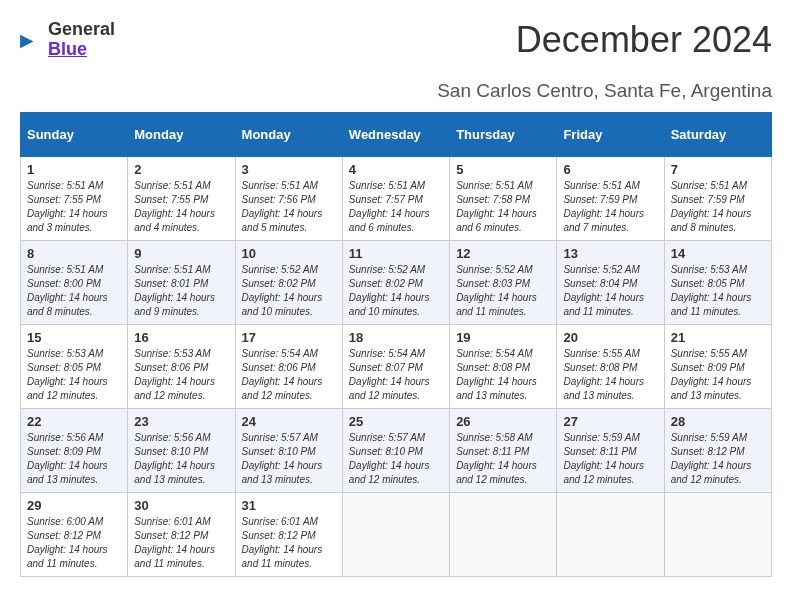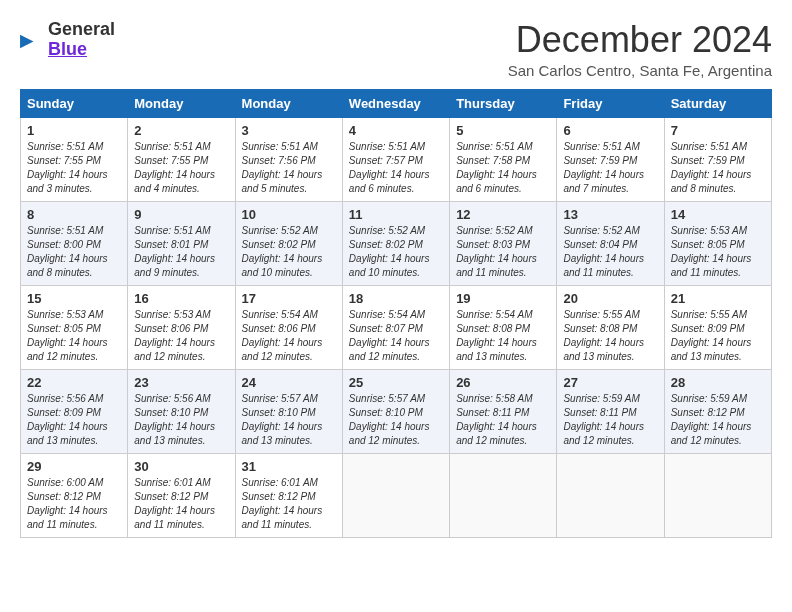--- a/index.html
+++ b/index.html
@@ -41,34 +41,34 @@
     .title-section {
       text-align: right;
     }
     .calendar-title {
       font-size: 36px;
       font-weight: normal;
       color: #333;
       line-height: 1.1;
     }
     .calendar-subtitle {
-      font-size: 15px;
+      font-size: 19px;
       color: #555;
-      margin-top: 2px;
+      margin-top: 20px;
     }
     .calendar-table {
       width: 100%;
       border-collapse: collapse;
       font-size: 11px;
     }
     .calendar-table th {
       background-color: #1a6bb5;
       color: white;
       text-align: left;
-      padding: 6px 6px;
+      padding: 14px 6px;
       font-size: 13px;
       font-weight: bold;
       border: 1px solid #1a6bb5;
     }
     .calendar-table td {
       vertical-align: top;
       padding: 5px 6px;
       border: 1px solid #ccc;
       height: 80px;
       background: #fff;

